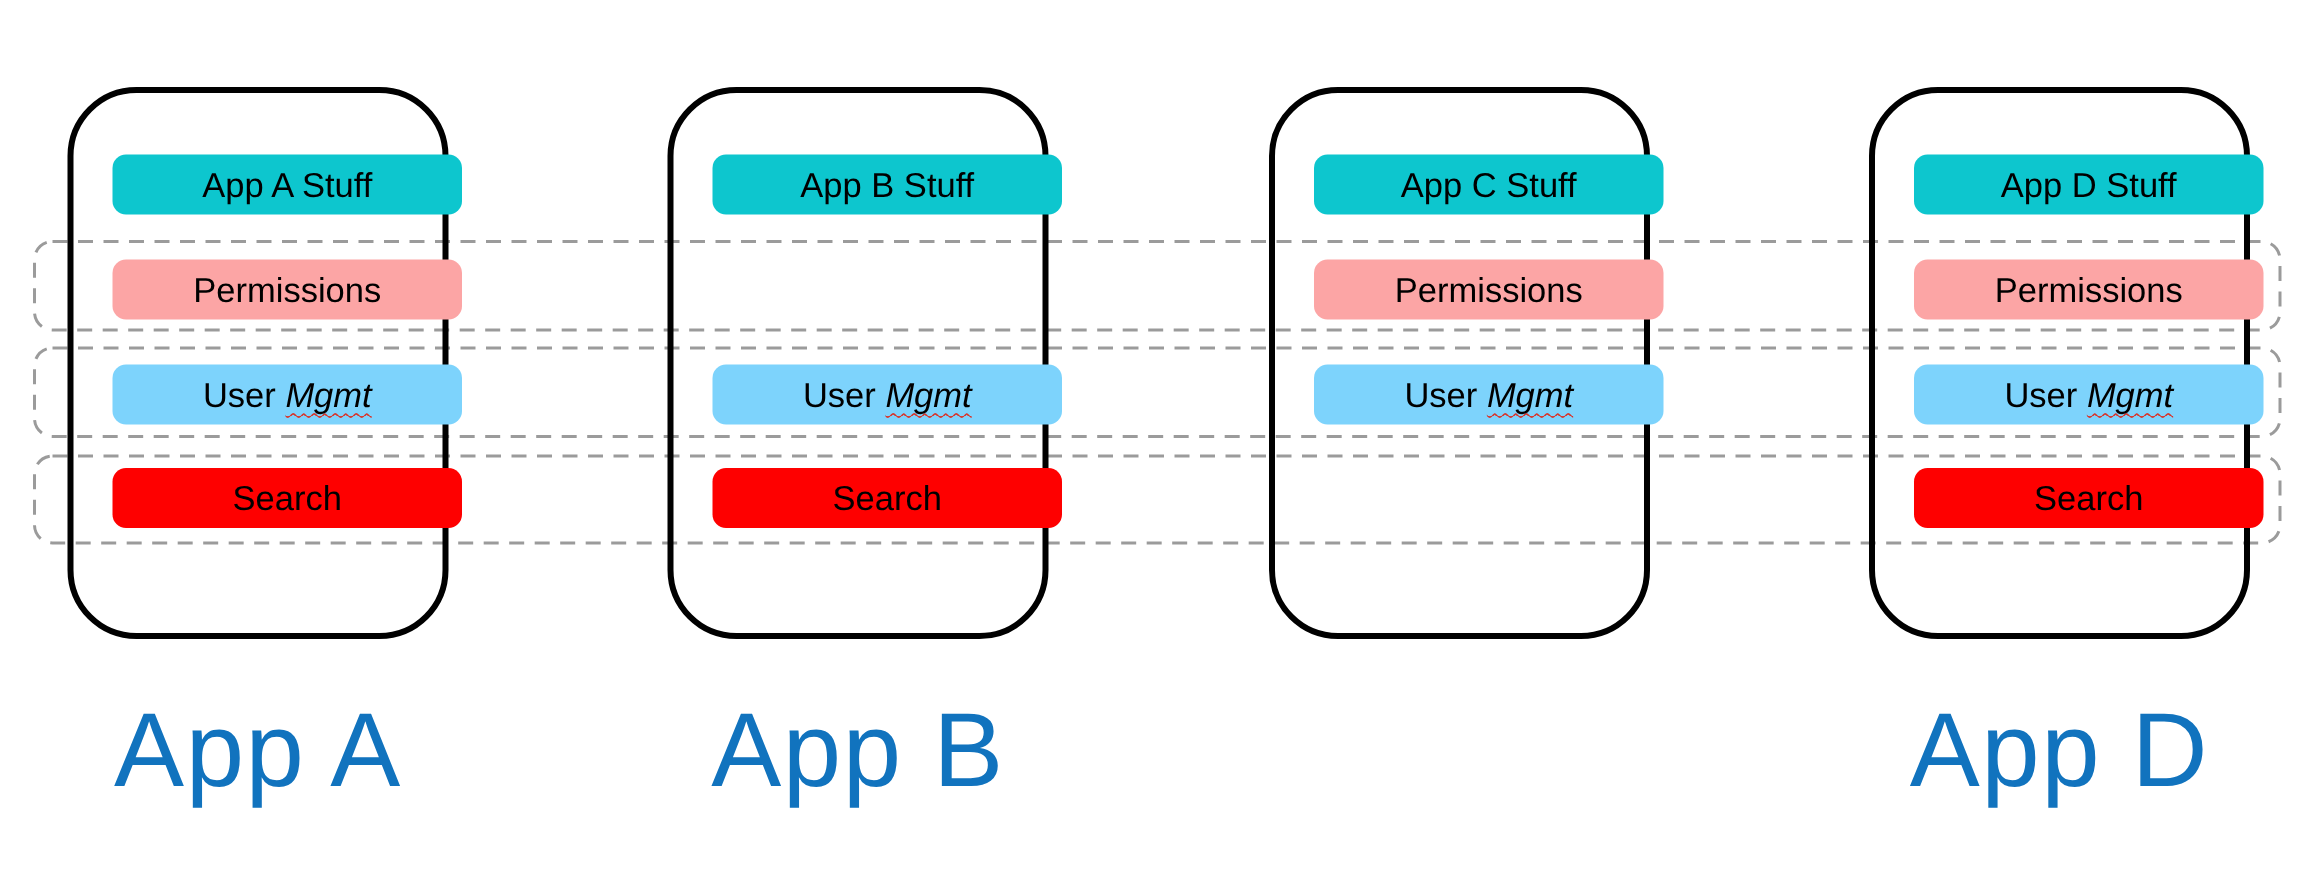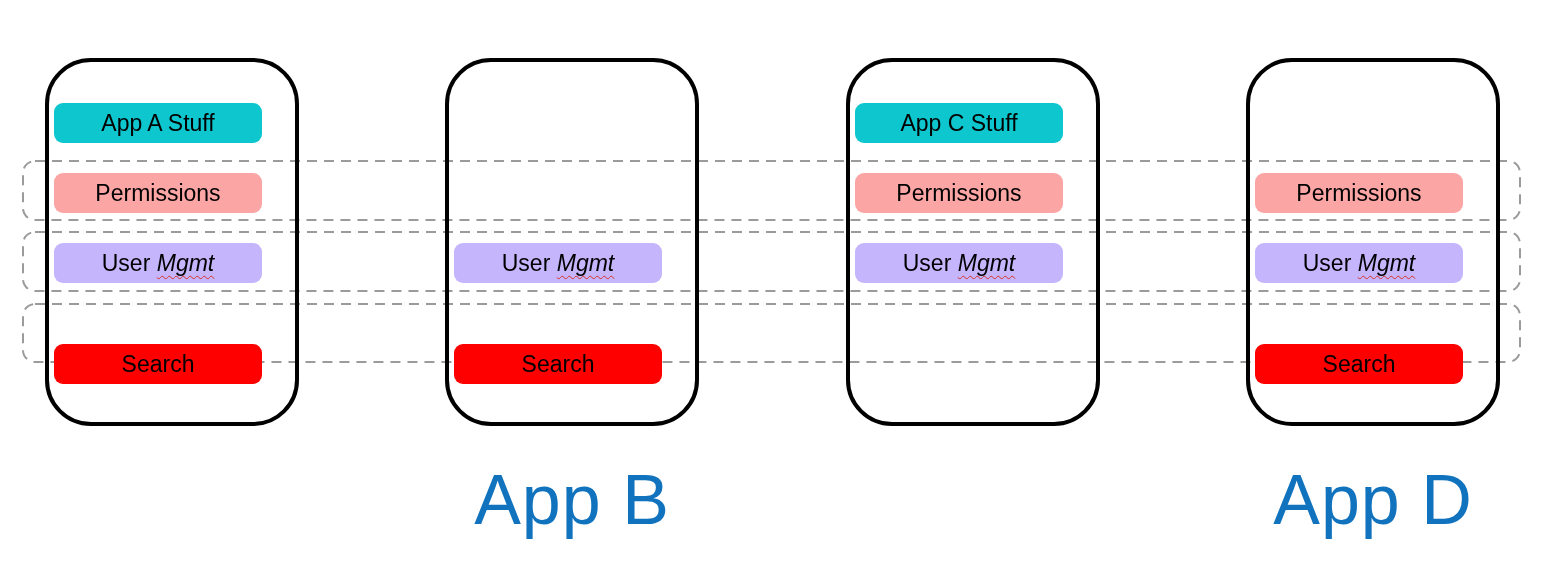--- a/index.html
+++ b/index.html
@@ -36,36 +36,36 @@
     z-index: 3;
   }
   .app.pos-0 { left: 45px; }
   .app.pos-1 { left: 445px; }
   .app.pos-2 { left: 846px; padding-left: 12px; }
   .app.pos-3 { left: 1246px; }
 
   
   .box {
     position: absolute;
-    left: 5px;
-    width: 208px;
+    left: 26px;
+    width: 233px;
     height: 40px;
     border-radius: 9px;
     display: flex;
     align-items: center;
     justify-content: center;
     font-size: 23px;
     color: #000000;
     z-index: 2;
     white-space: nowrap;
   }
   .box.stuff  { top: 41px;  background: #0dc6ce; }
   .box.perm   { top: 111px; background: #fca5a5; }
-  .box.umgmt  { top: 181px; background: #c4b5fd; }
-  .box.search { top: 250px; background: #fe0000; margin-top: 32px; }
+  .box.umgmt  { top: 181px; background: #7dd3fc; }
+  .box.search { top: 250px; background: #fe0000; }
 
   .misspelled {
     margin-left: 0.28em;
     text-decoration: underline wavy #d83228;
     text-decoration-thickness: 1px;
     text-underline-offset: 4px;
     text-decoration-skip-ink: none;
     font-style: italic;
   }
 
@@ -109,22 +109,26 @@
       <span>Permissions</span>
     </div>
     <div class="box umgmt">
       <span>User</span>
       <span class="misspelled">Mgmt</span>
     </div>
     <div class="box search">
       <span>Search</span>
     </div>
   </div>
+  <div class="app-label pos-0">App A</div>
 
   <div class="app pos-1">
+    <div class="box stuff">
+      <span>App B Stuff</span>
+    </div>
 
     <div class="box umgmt">
       <span>User</span>
       <span class="misspelled">Mgmt</span>
     </div>
     <div class="box search">
       <span>Search</span>
     </div>
   </div>
   <div class="app-label pos-1">App B</div>
@@ -137,20 +141,23 @@
       <span>Permissions</span>
     </div>
     <div class="box umgmt">
       <span>User</span>
       <span class="misspelled">Mgmt</span>
     </div>
 
   </div>
 
   <div class="app pos-3">
+    <div class="box stuff">
+      <span>App D Stuff</span>
+    </div>
     <div class="box perm">
       <span>Permissions</span>
     </div>
     <div class="box umgmt">
       <span>User</span>
       <span class="misspelled">Mgmt</span>
     </div>
     <div class="box search">
       <span>Search</span>
     </div>

